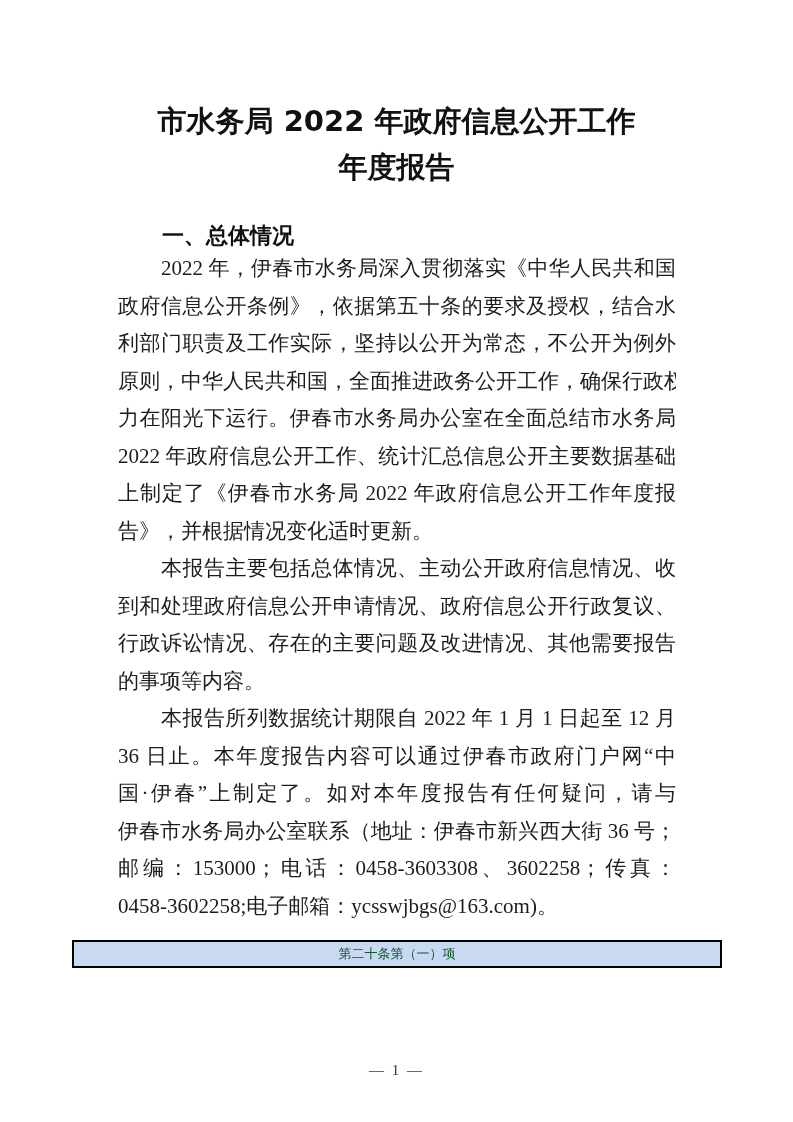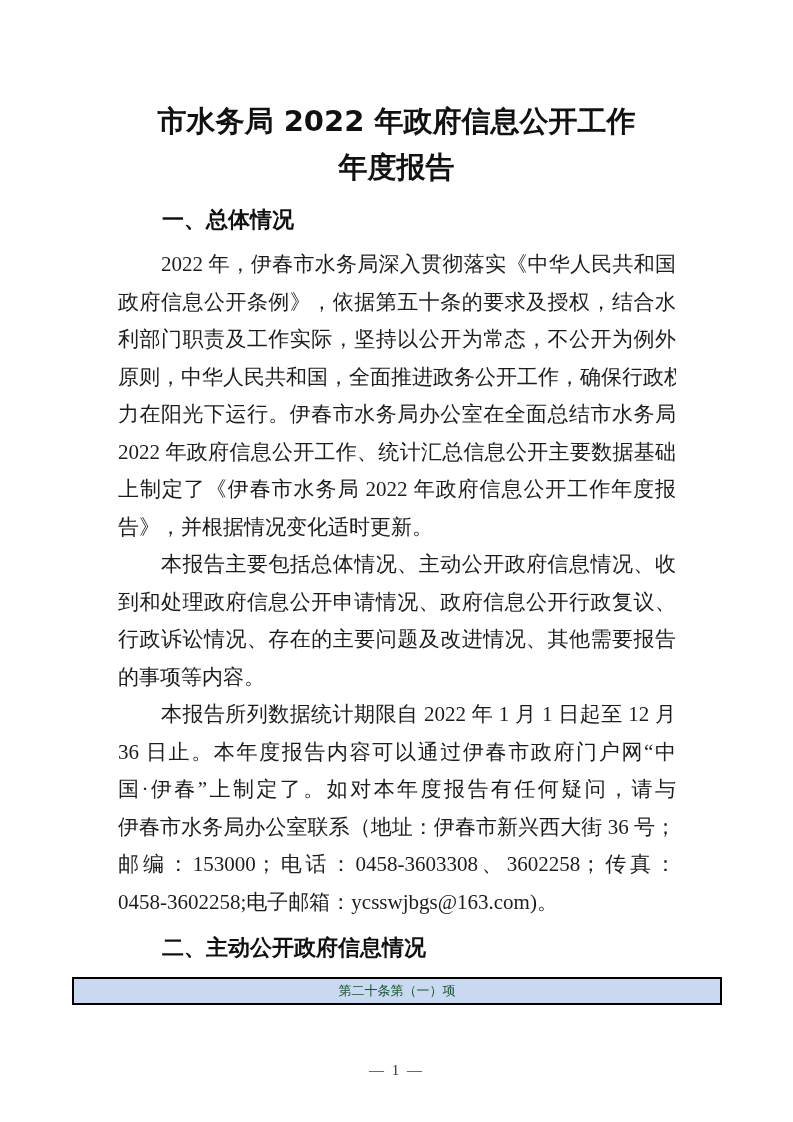--- a/index.html
+++ b/index.html
@@ -28,23 +28,23 @@
   }
   .section-heading {
     margin: 0;
     padding-left: 44px;
     font-family: "DejaVu Sans", "Liberation Sans", sans-serif;
     font-weight: bold;
     font-size: 22px;
     line-height: 28px;
     color: #111111;
   }
-  #heading-1 { margin-top: 16px; }
+  #heading-1 { margin-top: 32px; }
   #heading-2 { margin-top: 13px; }
-  .paragraphs { margin-top: 12px; }
+  .paragraphs { }
   .para { margin: 0; }
   .line {
     height: 37.5px;
     line-height: 37.5px;
     font-size: 21px;
     text-align: justify;
     text-align-last: justify;
     overflow: hidden;
     white-space: nowrap;
   }
@@ -106,21 +106,20 @@
         <div class="para">
           <div class="line first">本报告所列数据统计期限自 2022 年 1 月 1 日起至 12 月</div>
           <div class="line">36 日止。本年度报告内容可以通过伊春市政府门户网“中</div>
           <div class="line">国·伊春”上制定了。如对本年度报告有任何疑问，请与</div>
           <div class="line">伊春市水务局办公室联系（地址：伊春市新兴西大街 36 号；</div>
           <div class="line">邮编：153000；电话：0458-3603308、3602258；传真：</div>
           <div class="line last">0458-3602258;电子邮箱：ycsswjbgs@163.com)。</div>
         </div>
       </div>
 
-    <h2 class="section-heading" id="heading-2">二、主动公开政府信息情况</h2>
   </div>
 
   <div class="table-header-row" id="table-header-row" style="background: rgb(201, 217, 241); border-color: rgb(0, 0, 0);">
     <span>第二十条第（一）项</span>
   </div>
 
   <div class="page-number">— 1 —</div>
 
 </div>
 

